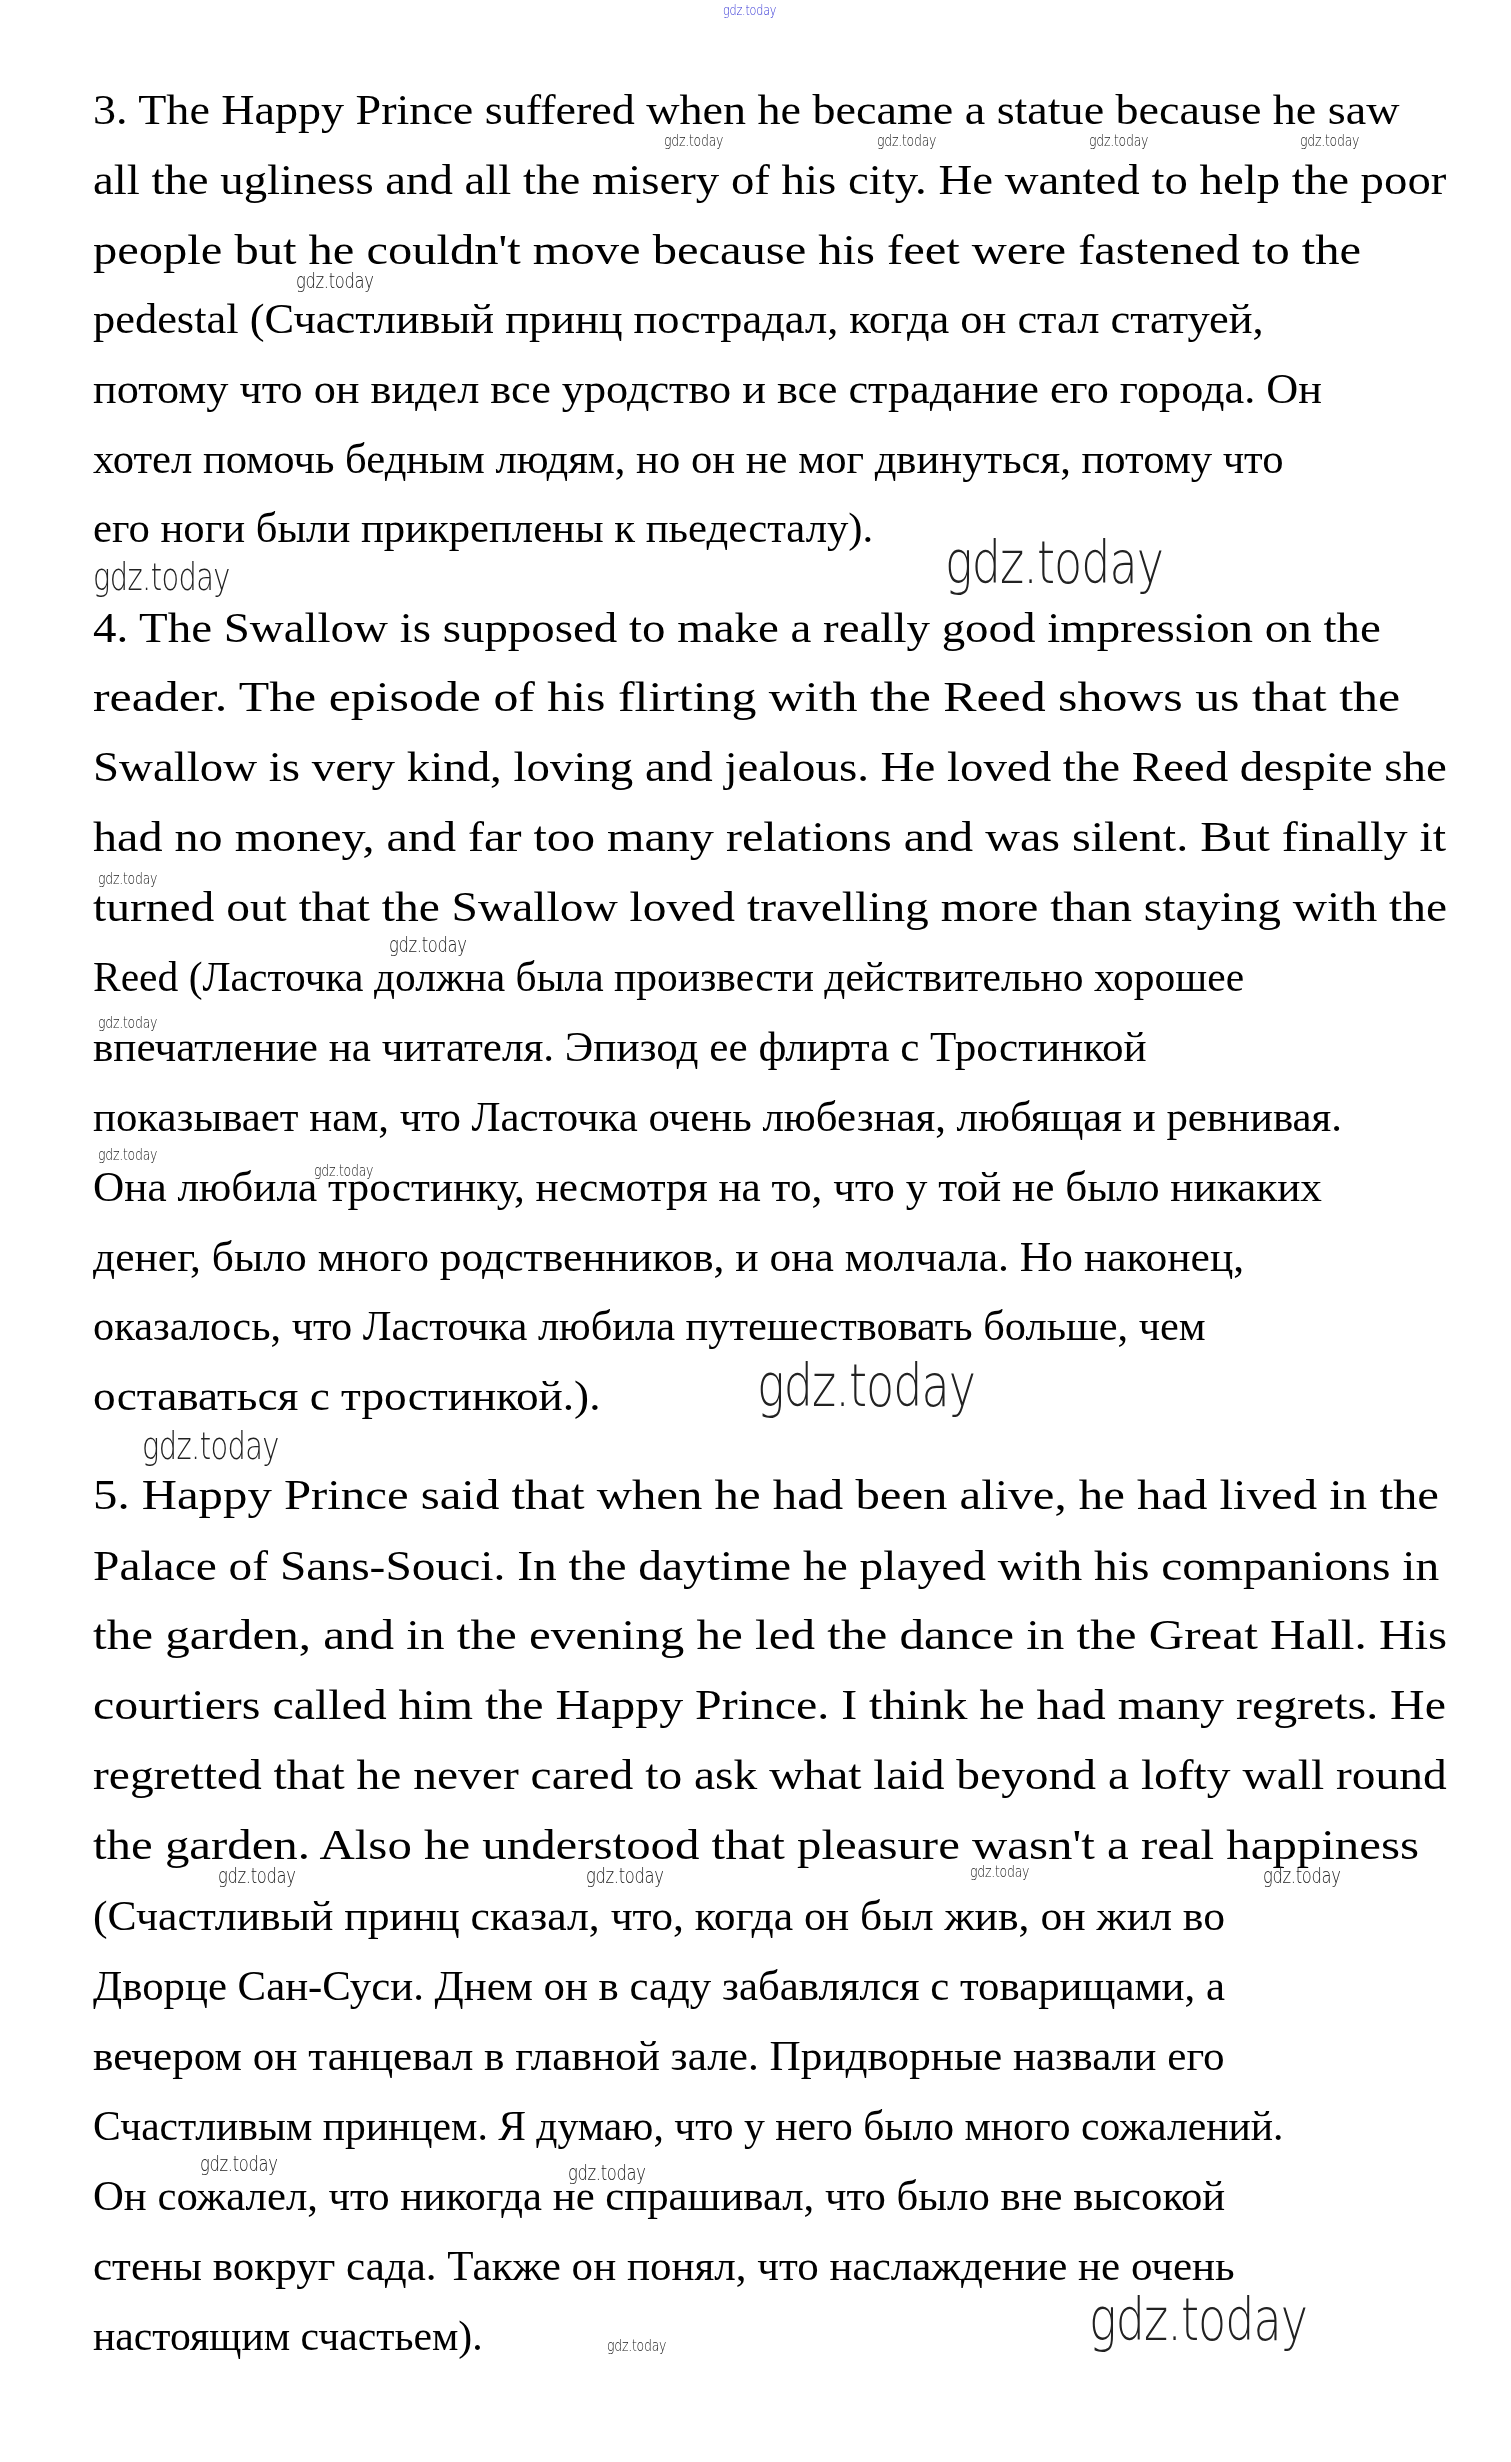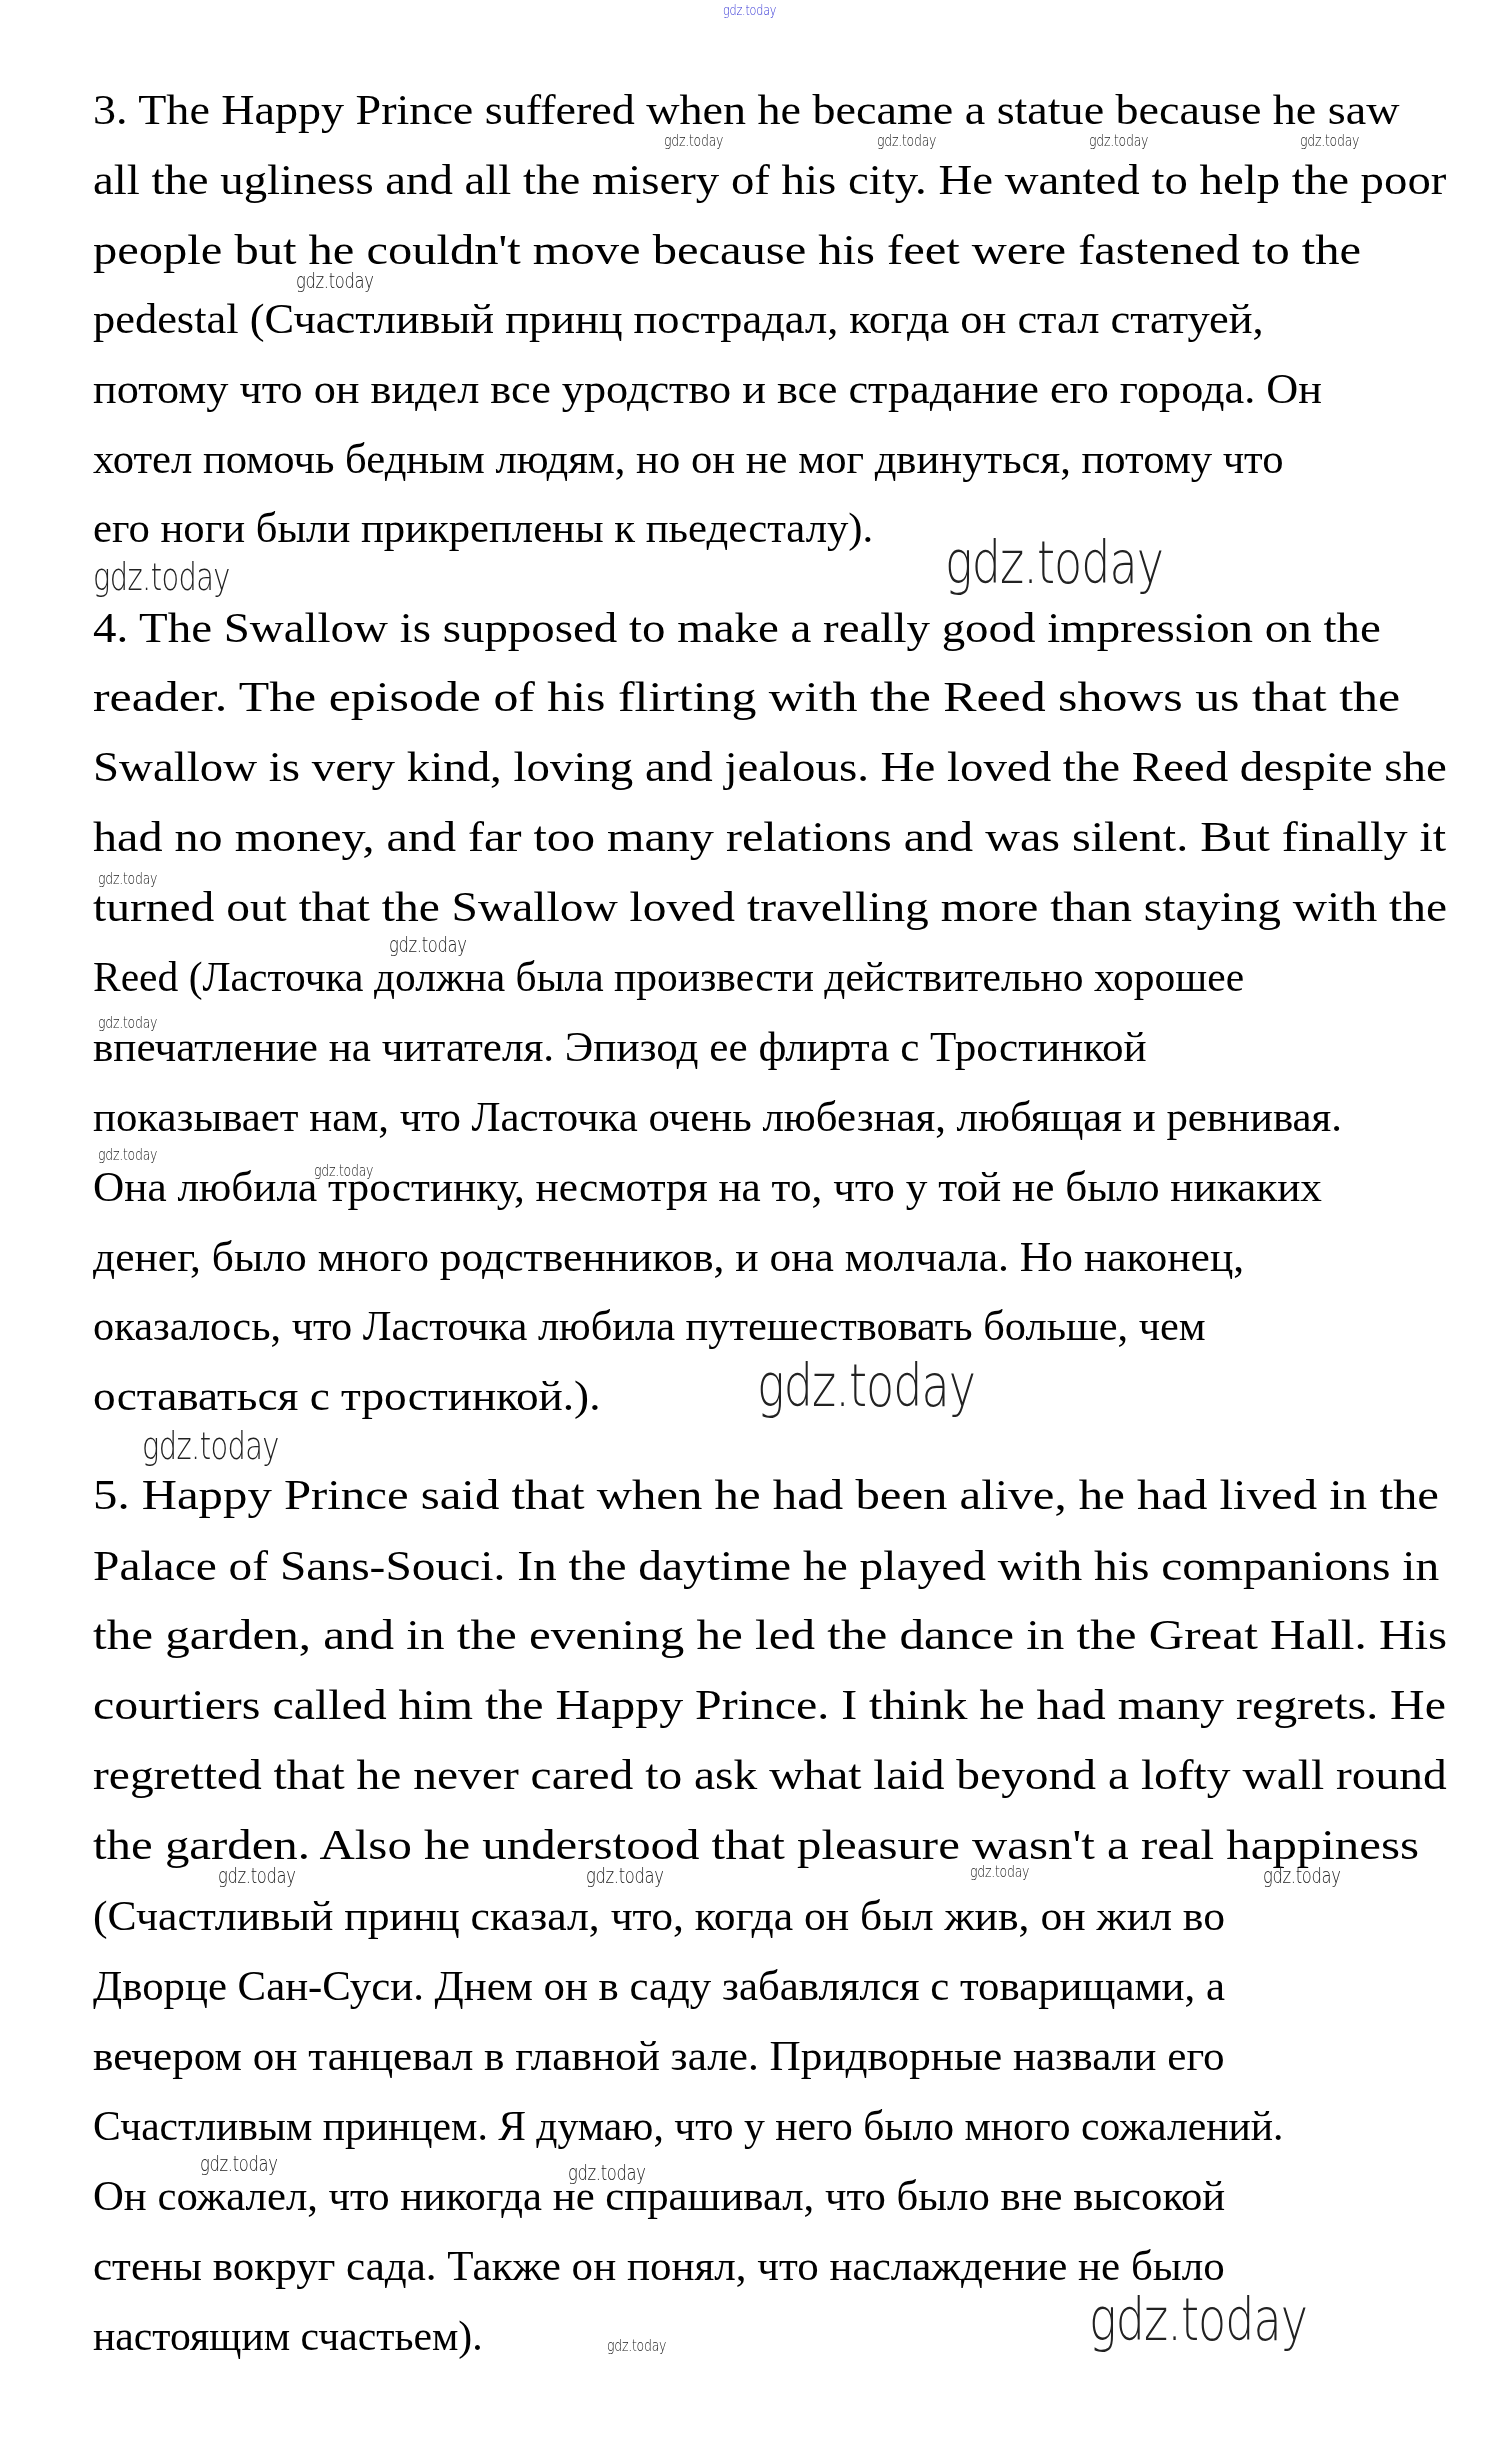--- a/index.html
+++ b/index.html
@@ -60,21 +60,21 @@
     <div class="line" style="top: 1542px; transform: scaleX(1.103);">Palace of Sans-Souci. In the daytime he played with his companions in</div>
     <div class="line" style="top: 1611px; transform: scaleX(1.141);">the garden, and in the evening he led the dance in the Great Hall. His</div>
     <div class="line" style="top: 1681px; transform: scaleX(1.113);">courtiers called him the Happy Prince. I think he had many regrets. He</div>
     <div class="line" style="top: 1751px; transform: scaleX(1.104);">regretted that he never cared to ask what laid beyond a lofty wall round</div>
     <div class="line" style="top: 1821px; transform: scaleX(1.136);">the garden. Also he understood that pleasure wasn't a real happiness</div>
     <div class="line" style="top: 1892px; transform: scaleX(1.016);">(Счастливый принц сказал, что, когда он был жив, он жил во</div>
     <div class="line" style="top: 1962px; transform: scaleX(0.996);">Дворце Сан-Суси. Днем он в саду забавлялся с товарищами, а</div>
     <div class="line" style="top: 2032px; transform: scaleX(1.005);">вечером он танцевал в главной зале. Придворные назвали его</div>
     <div class="line" style="top: 2102px; transform: scaleX(0.968);">Счастливым принцем. Я думаю, что у него было много сожалений.</div>
     <div class="line" style="top: 2172px; transform: scaleX(0.994);">Он сожалел, что никогда не спрашивал, что было вне высокой</div>
-    <div class="line" style="top: 2242px; transform: scaleX(1.001);">стены вокруг сада. Также он понял, что наслаждение не было</div>
+    <div class="line" style="top: 2242px; transform: scaleX(1.001);">стены вокруг сада. Также он понял, что наслаждение не очень</div>
     <div class="line" style="top: 2312px; transform: scaleX(0.97);">настоящим счастьем).</div>
   </div>
 
   <div class="wm xs" style="left: 664px; top: 131px; transform: scaleX(0.78);">gdz.today</div>
   <div class="wm xs" style="left: 877px; top: 131px; transform: scaleX(0.78);">gdz.today</div>
   <div class="wm xs" style="left: 1089px; top: 131px; transform: scaleX(0.78);">gdz.today</div>
   <div class="wm xs" style="left: 1300px; top: 131px; transform: scaleX(0.78);">gdz.today</div>
   <div class="wm s" style="left: 296px; top: 269px; transform: scaleX(0.78);">gdz.today</div>
   <div class="wm m" style="left: 93px; top: 556px; transform: scaleX(0.78);">gdz.today</div>
   <div class="wm l" style="left: 945px; top: 528px; transform: scaleX(0.78);">gdz.today</div>

